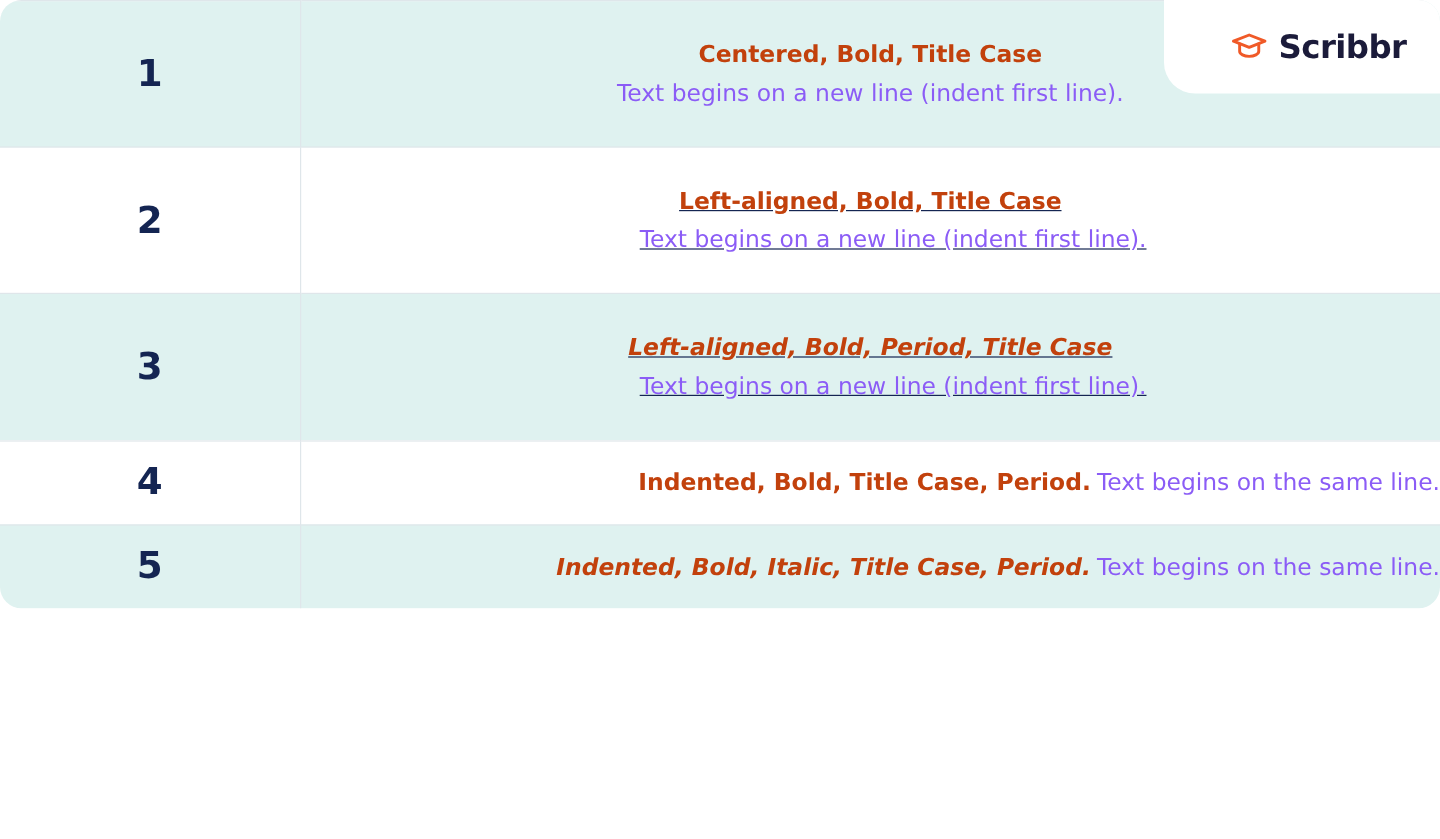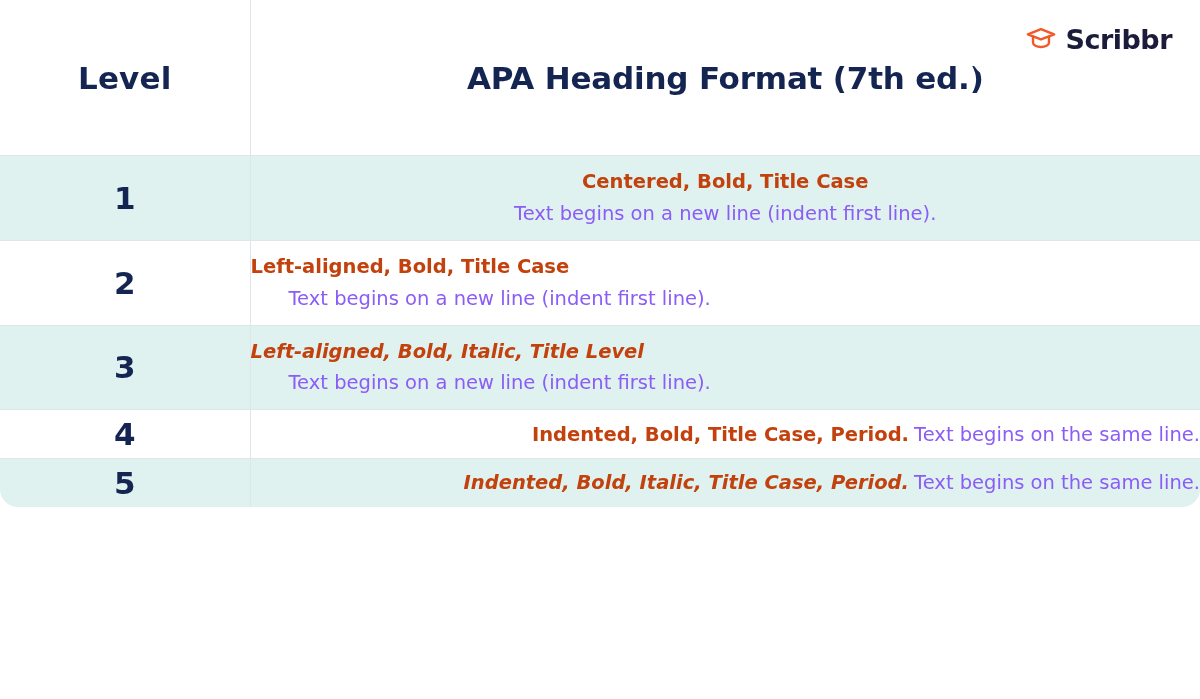--- a/index.html
+++ b/index.html
@@ -121,21 +121,21 @@
   }
   .fmt.italic { font-style: italic; }
 
   .body-text {
     font-size: 19.5px;
     font-weight: 400;
     color: #8b5cf6;
   }
 
   .c-center { text-align: center; }
-  .c-left   { text-align: left; }
+  .c-left   { text-align: center; text-decoration: underline; }
 
   .line-1 { display: block; }
   .line-2 { display: block; text-indent: 38px; }
   .line-2.center-line { text-indent: 0; text-align: center; }
 
   .inline-row { display: block; text-align: right; }
 </style>
 </head>
 <body>
 
@@ -150,45 +150,41 @@
       <span class="brand-name">Scribbr</span>
     </div>
   </div>
 
   <table class="apa-table">
     <colgroup>
       <col class="col-level">
       <col class="col-format">
     </colgroup>
     <tbody>
-      <tr class="head-row">
-        <th class="head-level">Level</th>
-        <th class="head-format">APA Heading Format (7th ed.)</th>
-      </tr>
 
       <tr class="row-shaded">
         <td class="level-cell">1</td>
         <td class="content-cell c-center">
           <span class="line-1 fmt">Centered, Bold, Title Case</span>
           <span class="line-2 center-line body-text">Text begins on a new line (indent first line).</span>
         </td>
       </tr>
 
       <tr class="row-plain">
         <td class="level-cell">2</td>
         <td class="content-cell c-left">
           <span class="line-1 fmt">Left-aligned, Bold, Title Case</span>
           <span class="line-2 body-text">Text begins on a new line (indent first line).</span>
         </td>
       </tr>
 
       <tr class="row-shaded">
         <td class="level-cell">3</td>
         <td class="content-cell c-left">
-          <span class="line-1 fmt italic">Left-aligned, Bold, Italic, Title Level</span>
+          <span class="line-1 fmt italic">Left-aligned, Bold, Period, Title Case</span>
           <span class="line-2 body-text">Text begins on a new line (indent first line).</span>
         </td>
       </tr>
 
       <tr class="row-plain">
         <td class="level-cell">4</td>
         <td class="content-cell c-center">
           <span class="inline-row">
             <span class="fmt">Indented, Bold, Title Case, Period.</span>
             <span class="body-text">Text begins on the same line.</span>

